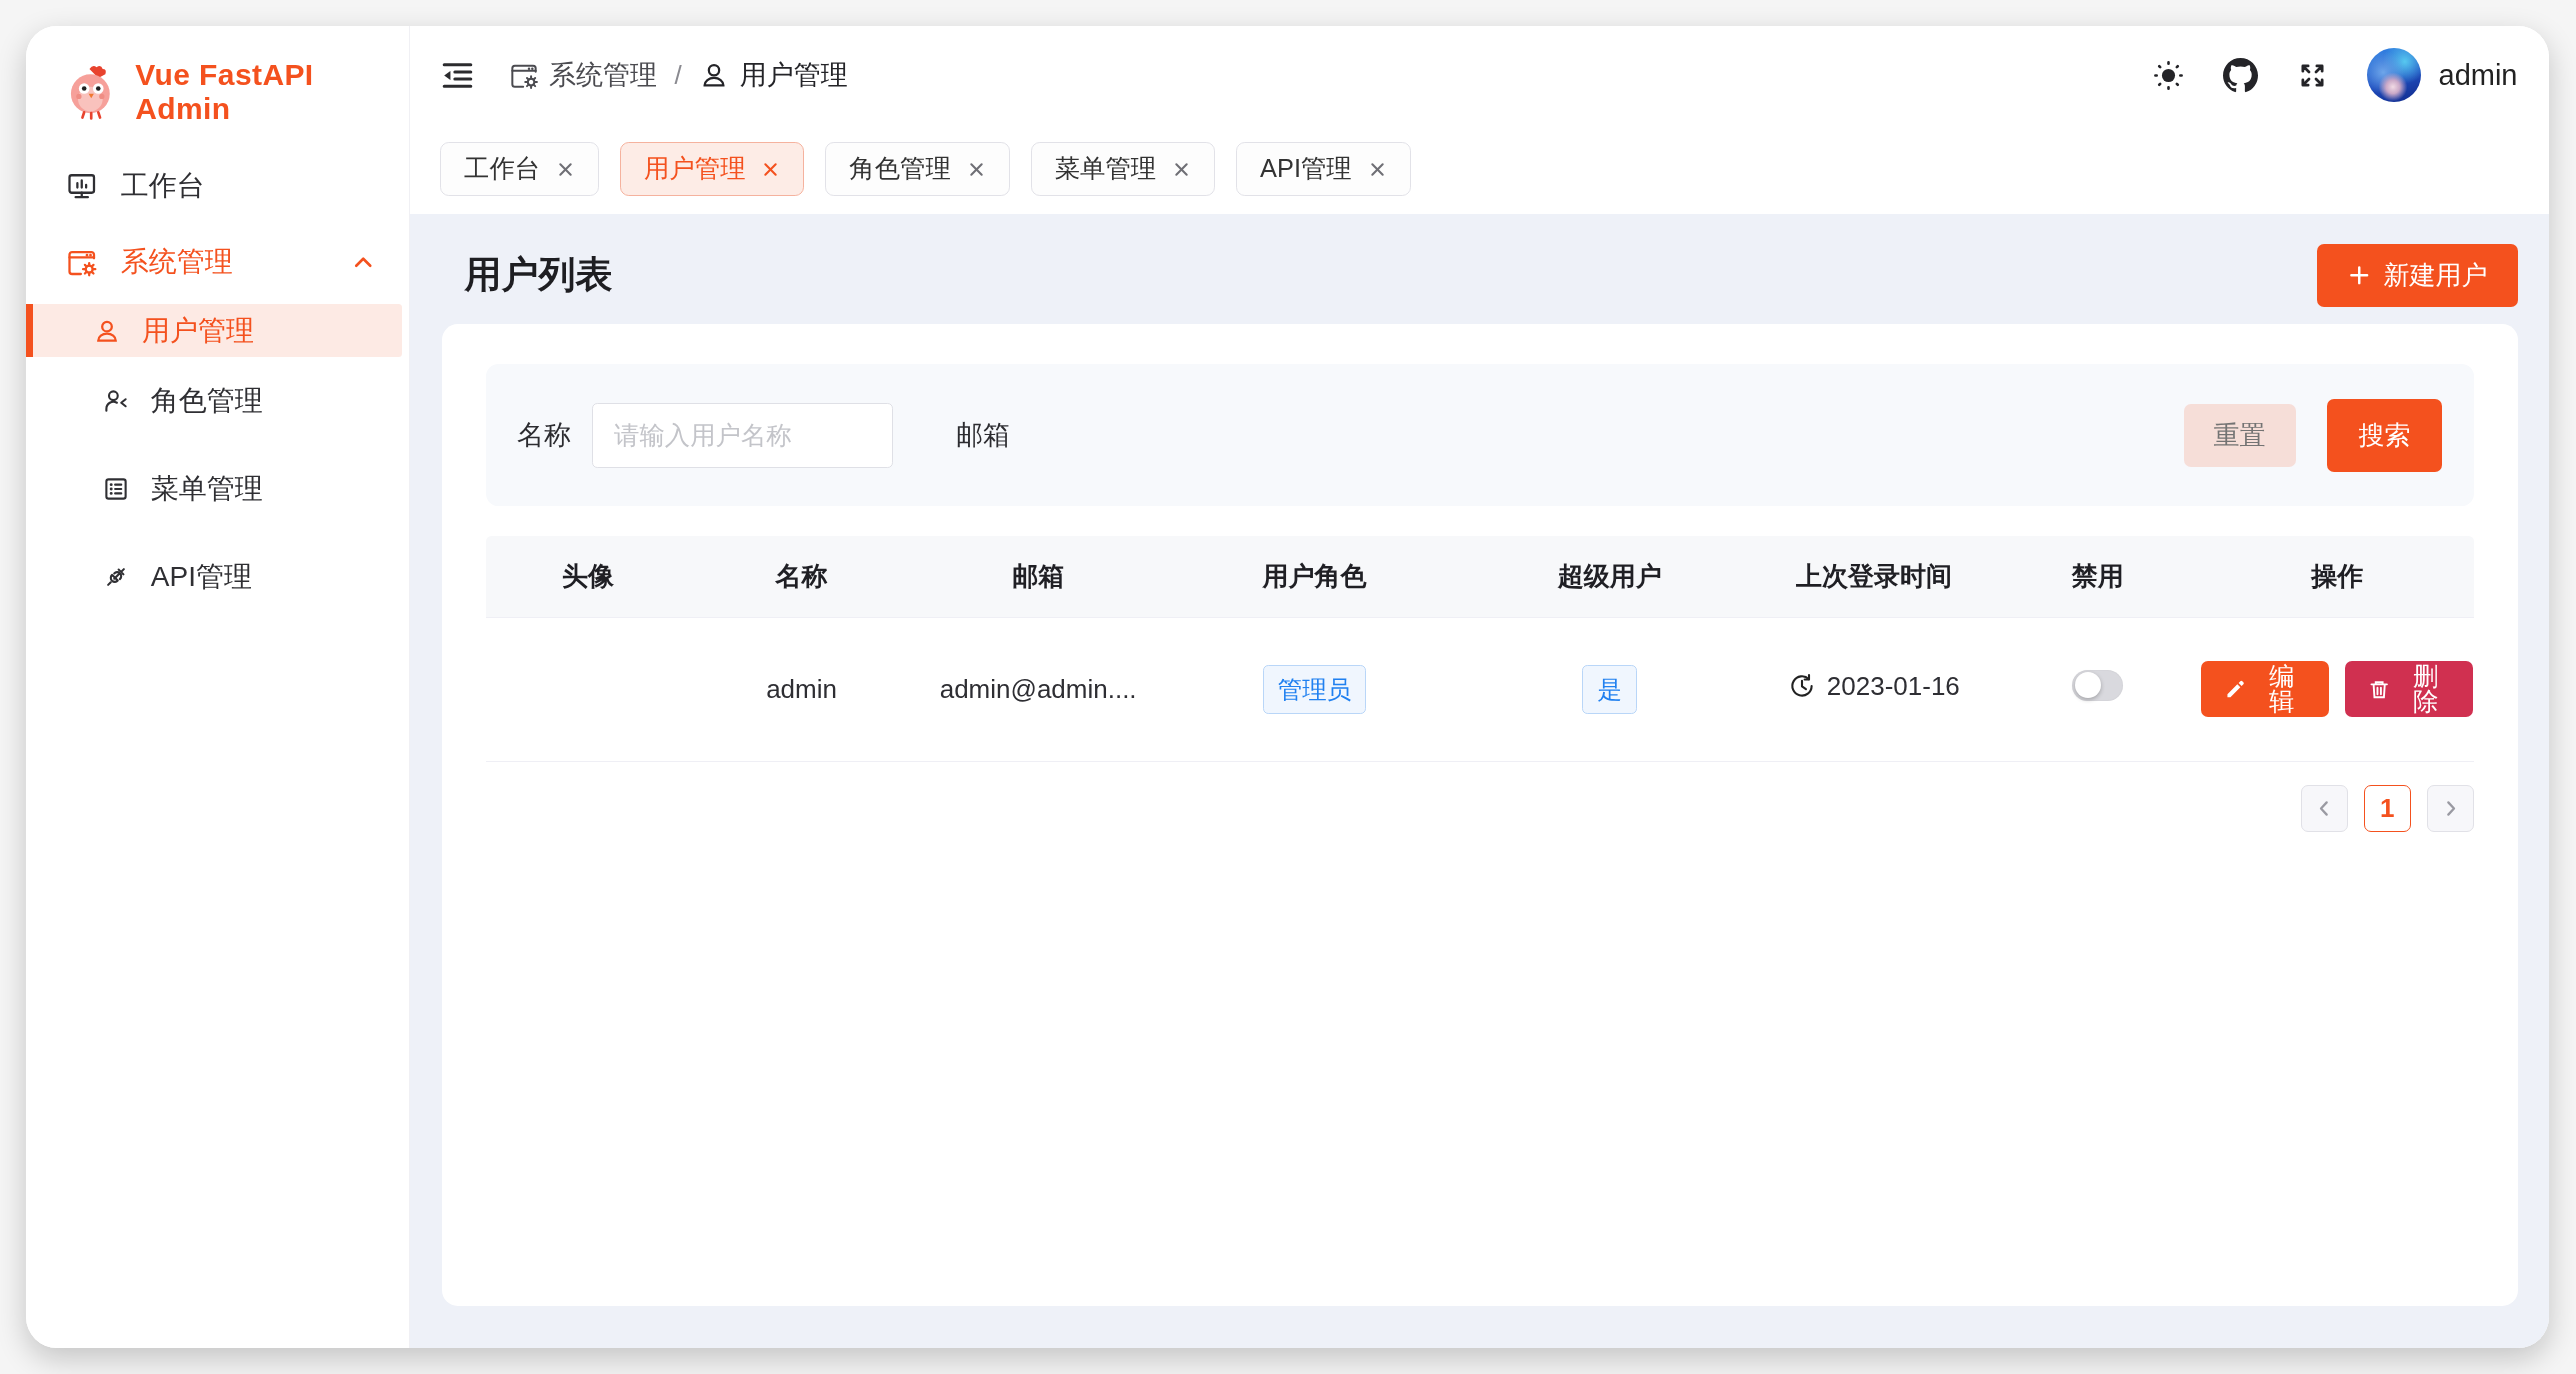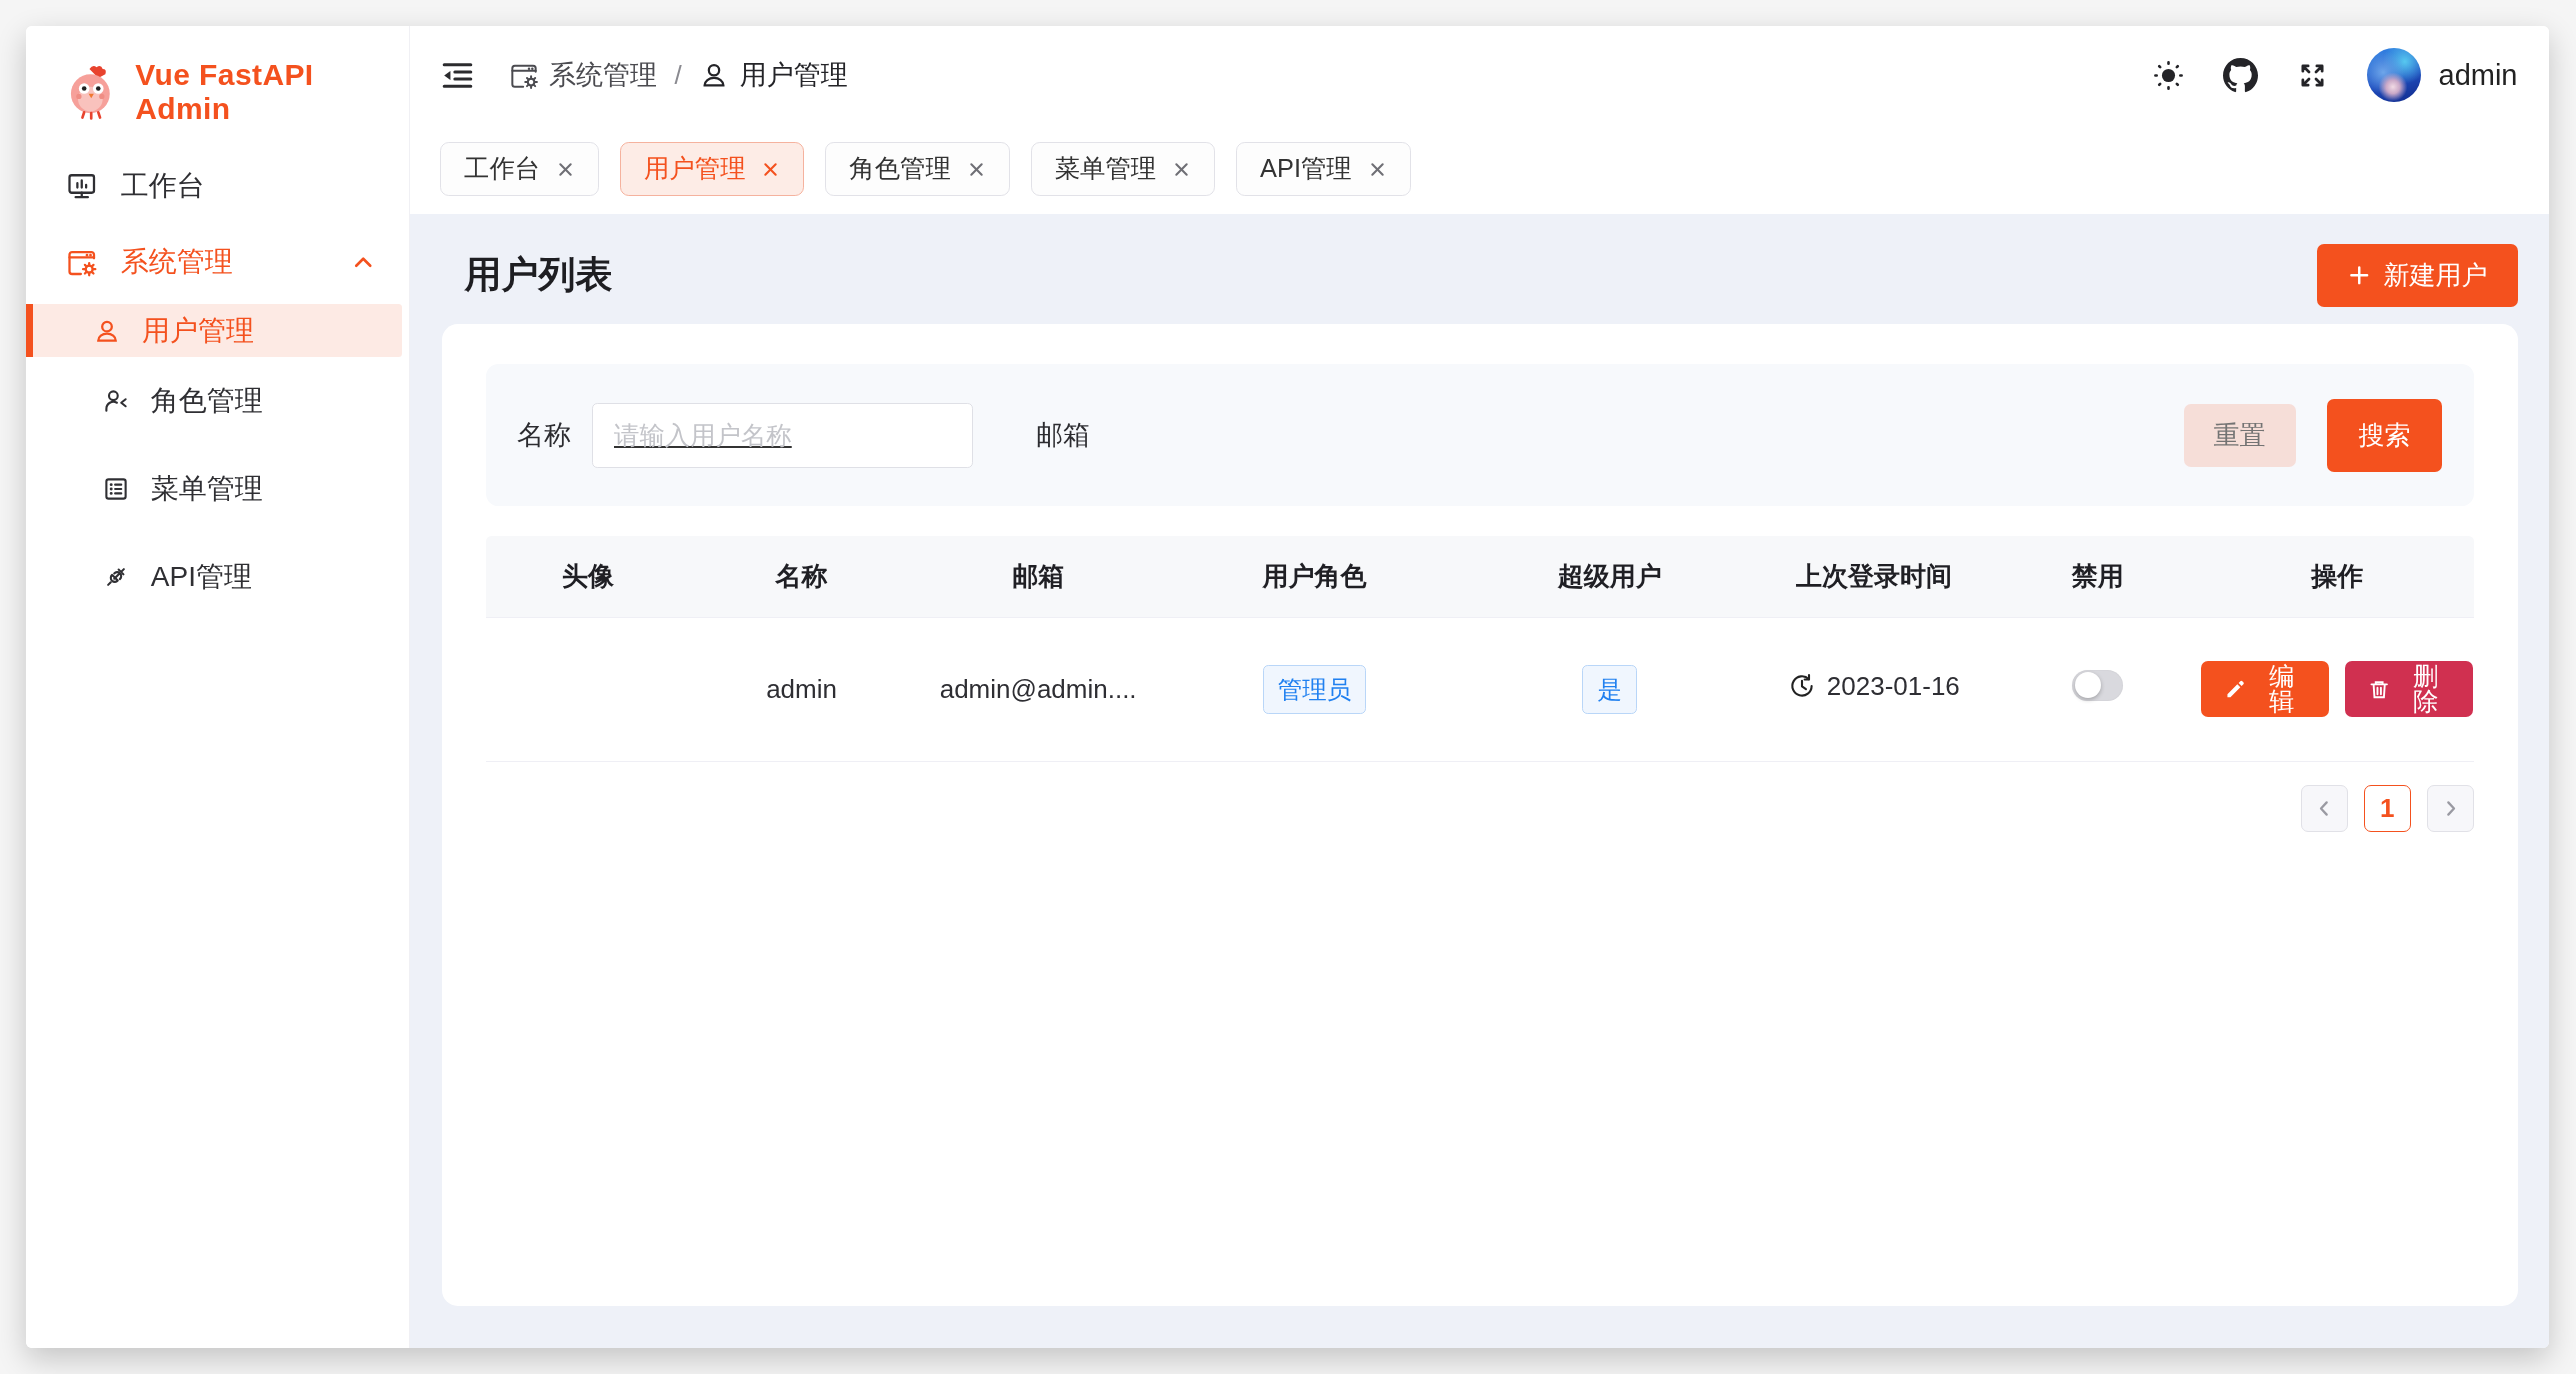--- a/index.html
+++ b/index.html
@@ -6,21 +6,21 @@
   html,body { width:2576px; height:1375px; }
   body {
     font-family:"Liberation Sans","DejaVu Sans",sans-serif;
     background:#f5f5f5;
     color:#333;
     overflow:hidden;
   }
   .stage { position:relative; width:2576px; height:1375px; }
   .app-frame {
     position:absolute; left:26px; top:26px; width:2523px; height:1322px;
-    background:#fff; border-radius:6px; overflow:hidden;
+    background:#fff; border-radius:31px; overflow:hidden;
     box-shadow:0 10.5px 30px rgba(0,0,0,.20);
     display:flex;
   }
   
   .sidebar {
     width:384px; flex:0 0 384px; background:#fff;
     border-right:0.9px solid #f0f0f4; display:flex; flex-direction:column;
   }
   .logo-row { display:flex; align-items:center; gap:15.8px; padding:30px 0 0 37px; height:102px; cursor:pointer; }
   .logo-row svg { width:58px; height:58px; }
@@ -102,21 +102,21 @@
   .filter-bar {
     background:#f7f9fc; border-radius:12.3px; height:142px;
     display:flex; align-items:center; padding:0 31.5px;
   }
   .filter-label { font-size:27px; color:#2c2c30; margin-right:21px; white-space:nowrap; }
   .filter-input {
     height:65px; border:0.9px solid #dfe0e6; border-radius:5.3px; background:#fff;
     font-family:inherit; font-size:25.4px; color:#333; padding:0 21px; outline:none;
   }
   .filter-input::placeholder { color:#c3c4c9; }
-  .input-name { width:381px;text-decoration:underline; }
+  .input-name { width:301px; }
   .input-email { width:363px; margin-right:0; }
   .filter-gap { width:63px; flex:0 0 63px; }
   .filter-spacer { flex:1; }
   .btn-reset { height:63px; padding:0 30px; background:rgba(244,81,30,.16); color:#737373; margin-right:31.5px; }
   .btn-search { height:73px; padding:0 31.5px; }
   
   table.users { width:100%; border-collapse:collapse; margin-top:30px; table-layout:fixed; }
   table.users col.c0{width:10.3%} table.users col.c1{width:11.2%} table.users col.c2{width:12.6%}
   table.users col.c3{width:15.2%} table.users col.c4{width:14.5%} table.users col.c5{width:12.1%}
   table.users col.c6{width:10.4%} table.users col.c7{width:13.7%}

